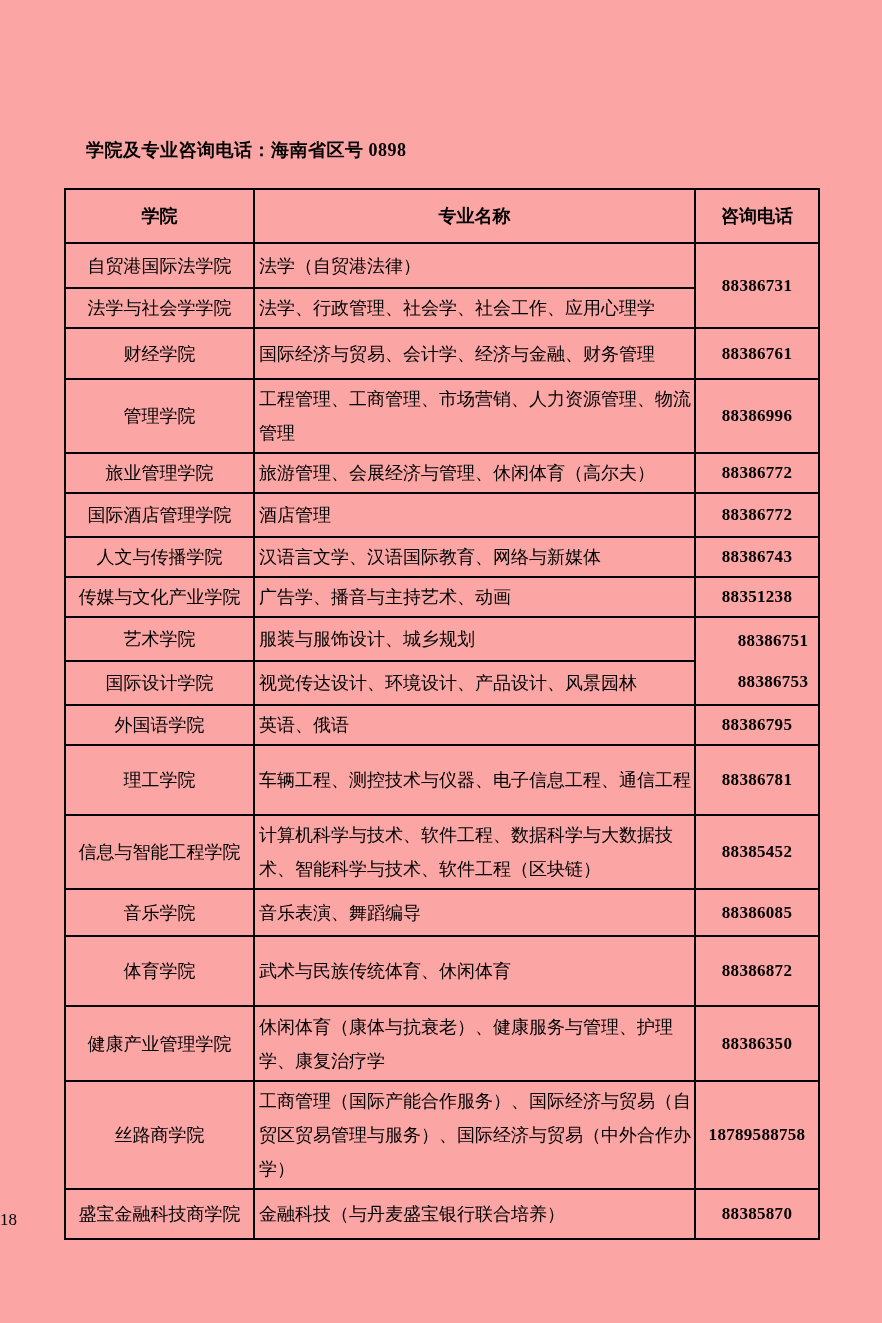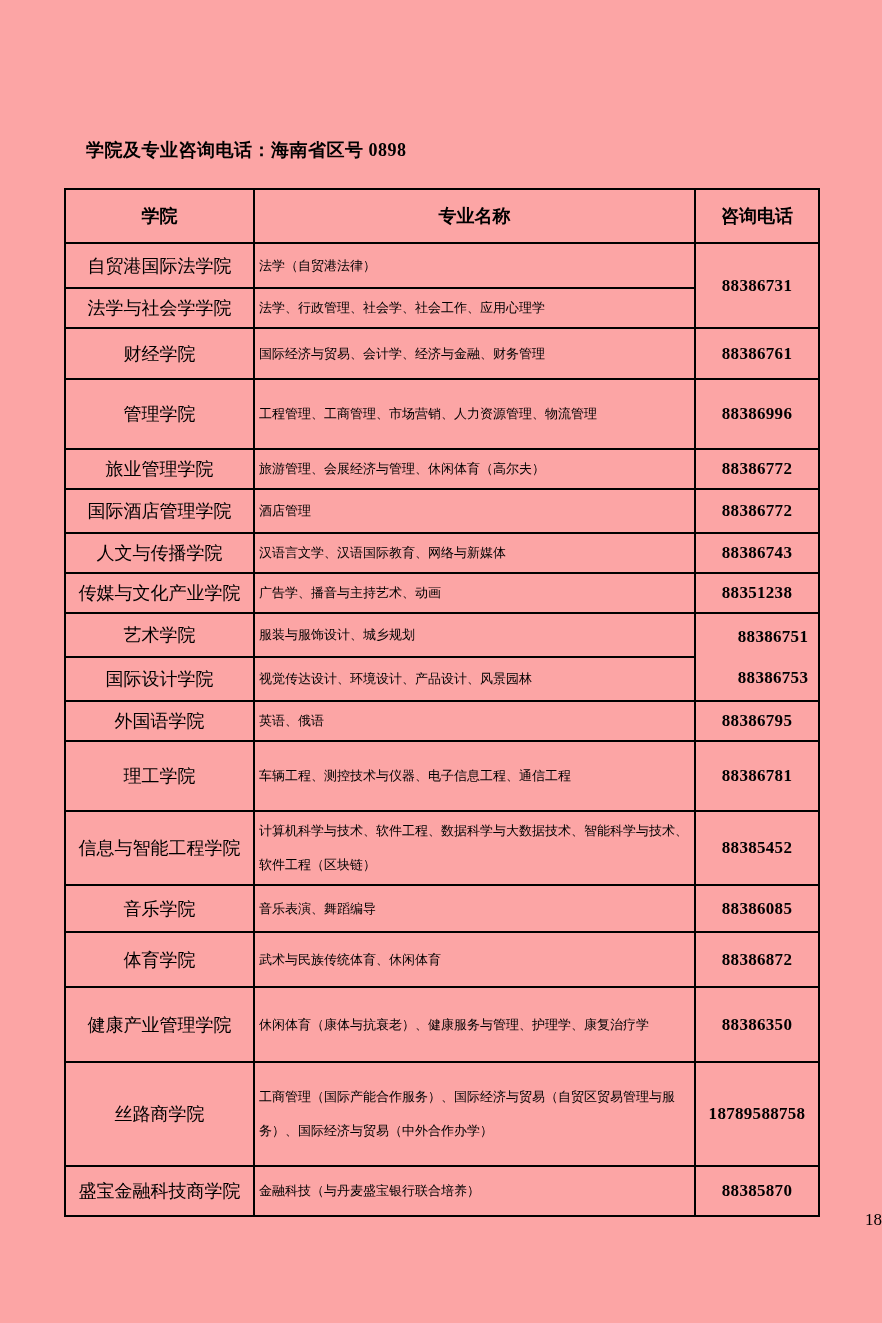--- a/index.html
+++ b/index.html
@@ -48,21 +48,21 @@
     text-align: center;
     padding: 2px;
   }
   td.college {
     font-size: 18px;
     text-align: center;
     padding: 1px 1px;
     line-height: 26px;
   }
   td.majors {
-    font-size: 13px;
+    font-size: 18px;
     text-align: left;
     padding: 2px 2px 2px 4px;
     line-height: 34px;
   }
   td.phone {
     font-size: 17px;
     text-align: center;
     padding: 2px 1px;
     letter-spacing: 0.3px;
     font-weight: bold;
@@ -72,21 +72,21 @@
     display: flex;
     align-items: center;
     justify-content: center;
     padding-left: 32px;
   }
   .page-number {
     position: absolute;
     left: 0;
     top: 1210px;
     width: 882px;
-    text-align: right;
+    text-align: left;
     font-size: 17px;
   }
 </style>
 </head>
 <body>
 
 <div class="page">
 
   <div class="doc-title">学院及专业咨询电话：海南省区号 0898</div>
 
@@ -168,21 +168,21 @@
       <tr style="height:72px">
         <td class="college">信息与智能工程学院</td>
         <td class="majors">计算机科学与技术、软件工程、数据科学与大数据技术、智能科学与技术、软件工程（区块链）</td>
         <td class="phone">88385452</td>
       </tr>
       <tr style="height:47px">
         <td class="college">音乐学院</td>
         <td class="majors">音乐表演、舞蹈编导</td>
         <td class="phone">88386085</td>
       </tr>
-      <tr style="height:55px">
+      <tr style="height:70px">
         <td class="college">体育学院</td>
         <td class="majors">武术与民族传统体育、休闲体育</td>
         <td class="phone">88386872</td>
       </tr>
       <tr style="height:75px">
         <td class="college">健康产业管理学院</td>
         <td class="majors">休闲体育（康体与抗衰老）、健康服务与管理、护理学、康复治疗学</td>
         <td class="phone">88386350</td>
       </tr>
       <tr style="height:104px">

